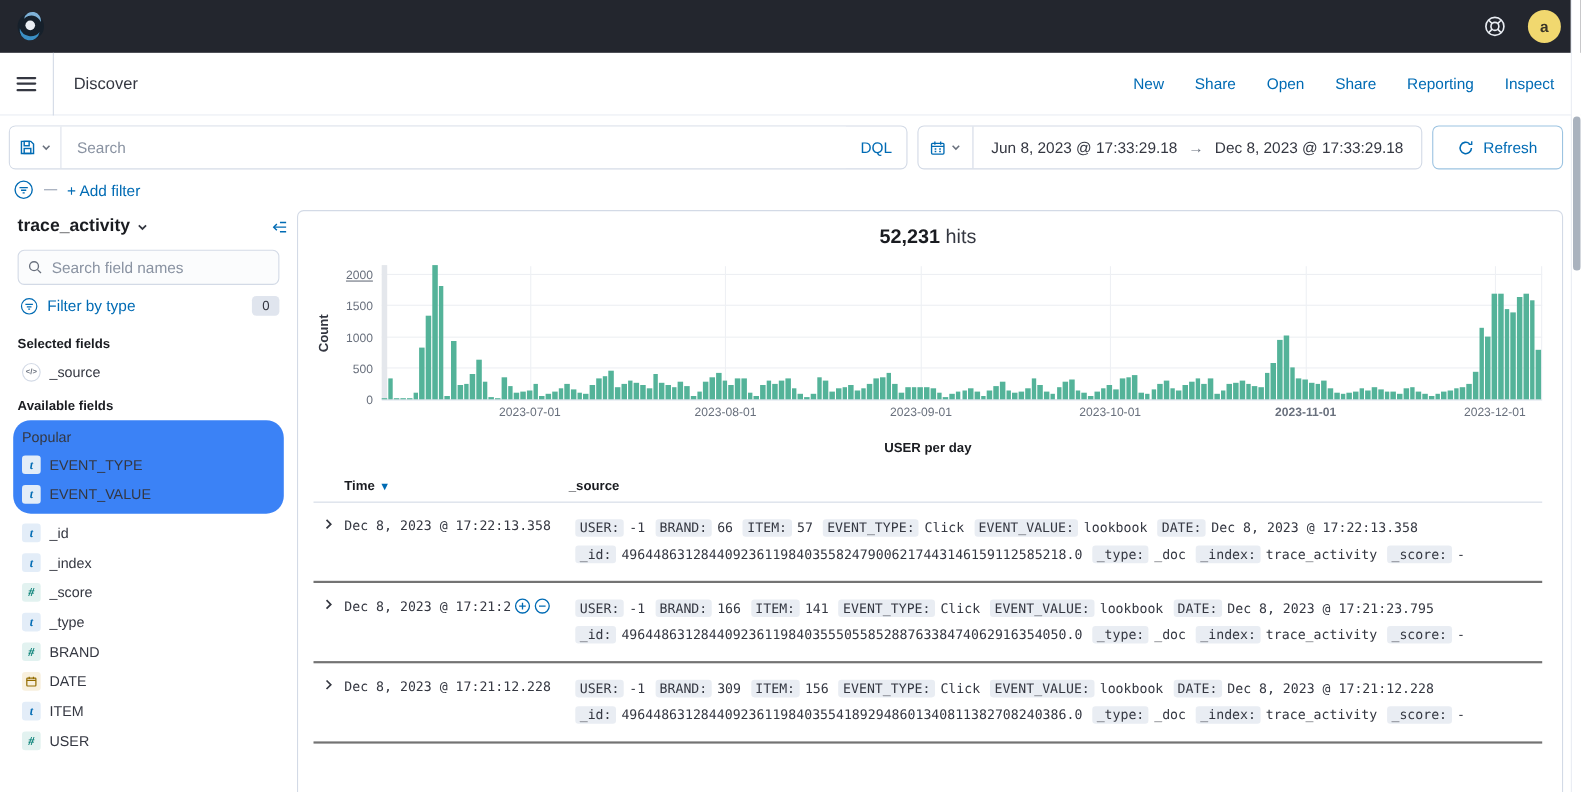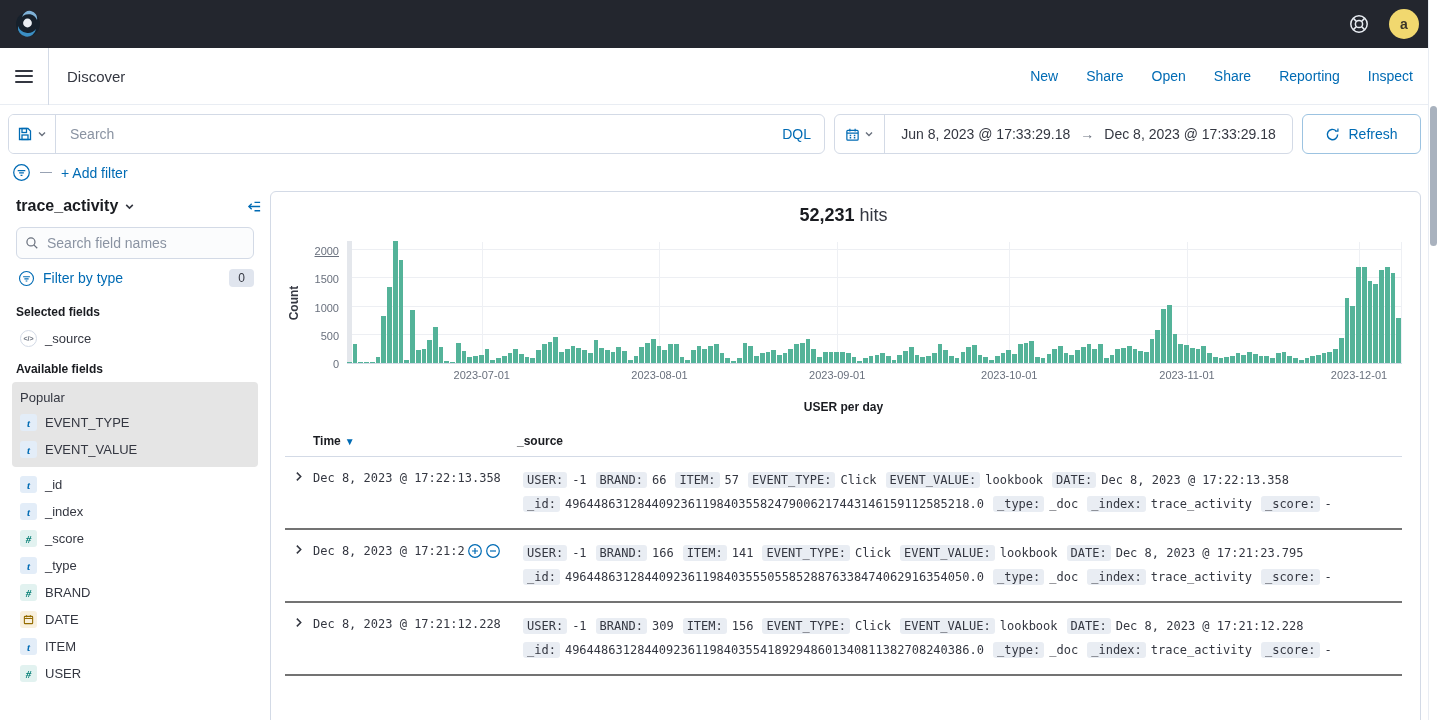--- a/index.html
+++ b/index.html
@@ -59,21 +59,21 @@
   .sb-search { margin-top:12px; height:32px; border:1px solid #D3DAE6; border-radius:6px; display:flex; align-items:center; padding:0 8px; gap:6px; background:#FBFCFD; }
   .sb-search input { border:none; outline:none; background:transparent; flex:1; font-size:14px; font-family:"Liberation Sans",sans-serif; color:#343741; }
   .sb-search input::placeholder { color:#8A93A2; }
   .sb-filter { display:flex; align-items:center; gap:8px; padding:10px 0 8px 2px; }
   .sb-filter-label { color:#006BB4; font-size:14px; cursor:pointer; }
   .count-badge { margin-left:auto; background:#E0E5EE; color:#343741; font-size:12px; border-radius:4px; padding:2px 9px; }
   .sb-heading { font-size:12px; font-weight:bold; color:#1A1C21; margin:10px 0 6px 0; }
   .field-item { display:flex; align-items:center; gap:8px; padding:5px 4px; border-radius:4px; cursor:pointer; font-size:13px; color:#343741; }
   .ficon { width:17px; height:17px; flex:none; border-radius:3px; display:flex; align-items:center; justify-content:center; font-size:11px; font-weight:bold; font-style:italic; font-family:"Liberation Serif",serif; }
   .ficon.plain { font-style:normal; font-family:"Liberation Sans",sans-serif; font-size:7px; font-weight:bold; }
-  .popular-block { background:#e5e5e5; border-radius:4px; padding:6px 0 4px 0; margin:2px -4px 4px -4px; }
+  .popular-block { background:#3b82f6; border-radius:16px; padding:6px 0 4px 0; margin:2px -4px 4px -4px; }
   .popular-block .field-item { padding-left:8px; }
   .popular-label { font-size:13px; color:#343741; padding:2px 0 4px 8px; }
 
   
   .scrollbar { position:absolute; top:0; right:0; width:9px; height:720px; background:#FFFFFF; border-left:1px solid #E9EDF3; }
   .scroll-thumb { position:absolute; top:106px; left:1px; width:7px; height:140px; border-radius:4px; background:#A9B2BE; }
 
   
   .panel { flex:1; margin-right:16px; border:1px solid #D3DAE6; border-radius:6px; min-height:560px; padding:10px 18px 0 14px; background:#fff; }
   .hits-line { text-align:center; font-size:18px; padding-top:3px; }
@@ -330,21 +330,21 @@
           <div class="hgrid" style="bottom: 113px;"></div>
           <div class="vgrid" style="left: 12.7717%;"></div>
           <span class="xtick" style="left: 12.7717%;">2023-07-01</span>
           <div class="vgrid" style="left: 29.6196%;"></div>
           <span class="xtick" style="left: 29.6196%;">2023-08-01</span>
           <div class="vgrid" style="left: 46.4674%;"></div>
           <span class="xtick" style="left: 46.4674%;">2023-09-01</span>
           <div class="vgrid" style="left: 62.7717%;"></div>
           <span class="xtick" style="left: 62.7717%;">2023-10-01</span>
           <div class="vgrid" style="left: 79.6196%;"></div>
-          <span class="xtick" style="left: 79.6196%;">2023-11-01</span>
+          <span class="xtick" style="left: 79.6196%; font-weight: bold;">2023-11-01</span>
           <div class="vgrid" style="left: 95.9239%;"></div>
           <span class="xtick" style="left: 95.9239%;">2023-12-01</span>
           <div class="vgrid" style="right: 0px;"></div>
           <div class="bar partial" style="left: 0%; width: calc(0.543478% - 1px); height: 122px;"></div>
           <div class="bar" style="left: 0%; width: calc(0.543478% - 1px); height: 1px; background: rgb(84, 179, 153);"></div>
           <div class="bar" style="left: 0.543478%; width: calc(0.543478% - 1px); height: 19px; background: rgb(84, 179, 153);"></div>
           <div class="bar" style="left: 1.08696%; width: calc(0.543478% - 1px); height: 1px; background: rgb(84, 179, 153);"></div>
           <div class="bar" style="left: 1.63043%; width: calc(0.543478% - 1px); height: 1px; background: rgb(84, 179, 153);"></div>
           <div class="bar" style="left: 2.17391%; width: calc(0.543478% - 1px); height: 1px; background: rgb(84, 179, 153);"></div>
           <div class="bar" style="left: 2.71739%; width: calc(0.543478% - 1px); height: 6px; background: rgb(84, 179, 153);"></div>

